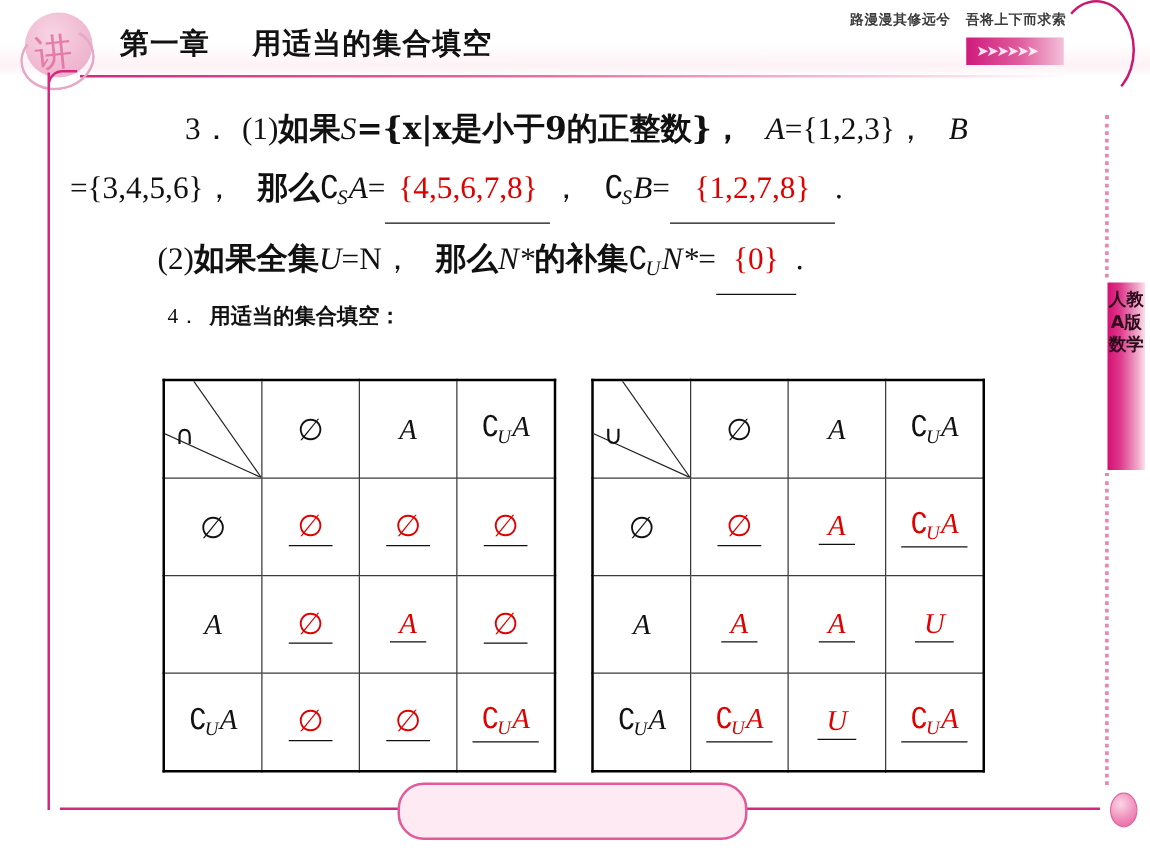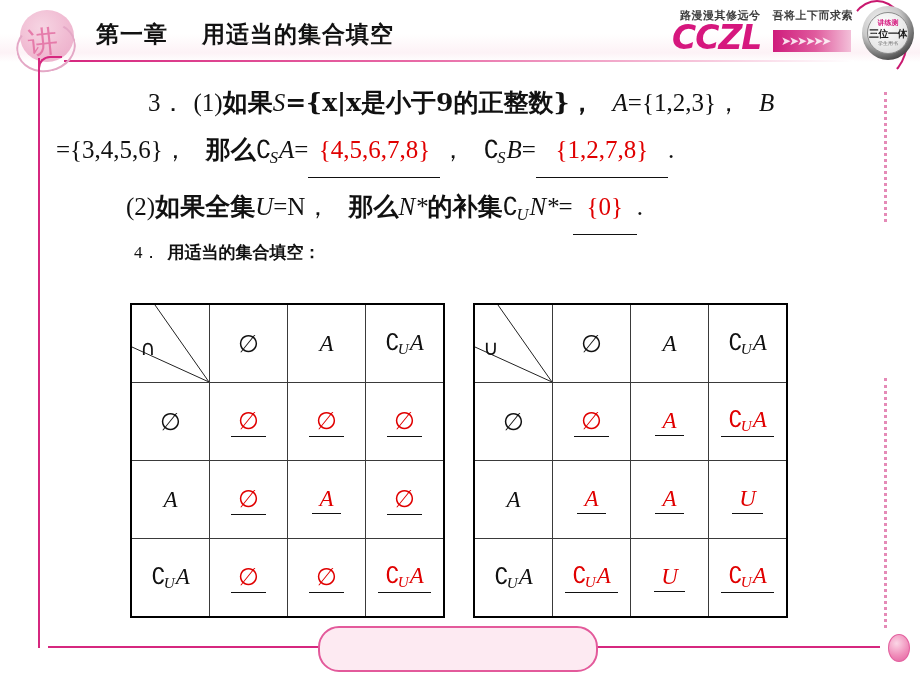--- a/index.html
+++ b/index.html
@@ -331,44 +331,39 @@
   </div>
 
   <div class="chapter-title">
     <span>第一章</span><span class="gap"></span><span>用适当的集合填空</span>
   </div>
 
   <div class="logo-group">
     <div class="logo-motto">
       <span>路漫漫其修远兮</span><span class="sp"></span><span>吾将上下而求索</span>
     </div>
-    <div class="logo-cczl">CCZL</div>
     <div class="logo-bar">
       <div class="chev">➤➤➤➤➤➤</div>
     </div>
   </div>
 
   <div class="badge-arc"></div>
-  <div class="badge">
-    <div class="outer"></div>
-    <div class="inner"></div>
-    <div class="t1">讲练测</div>
-    <div class="t2">三位一体</div>
-    <div class="t3">学生用书</div>
-  </div>
 
   <div class="frame-left-corner"></div>
   <div class="frame-left"></div>
   <div class="frame-bottom-a"></div>
   <div class="frame-bottom-b"></div>
   <div class="frame-pill"></div>
   <div class="frame-dot"></div>
   <div class="dotted-right"></div>
   <div class="dotted-right2"></div>
 
+  <div class="sidebar-tab">
+    <div class="txt">人教A版数学</div>
+  </div>
 
   <div class="q3-line1">
     <span>3</span><span>．</span><span class="sp8"></span><span>(1)</span><span class="cn">如果</span><span class="mi">S</span><span class="cn">={x|x是小于9的正整数}，</span><span class="sp16"></span><span class="mi">A</span><span>={1,2,3}，</span><span class="sp16"></span><span class="mi">B</span>
   </div>
 
   <div class="q3-line2">
     <span>={3,4,5,6}，</span><span class="sp16"></span><span class="cn">那么</span><span class="comp"><span class="c">∁</span><sub>S</sub><span class="arg">A</span></span><span>=</span><span class="ans ans-wide">{4,5,6,7,8}</span><span>，</span><span class="sp16"></span><span class="comp"><span class="c">∁</span><sub>S</sub><span class="arg">B</span></span><span>=</span><span class="ans ans-wide">{1,2,7,8}</span><span>.</span>
   </div>
 
   <div class="q3-line3">

